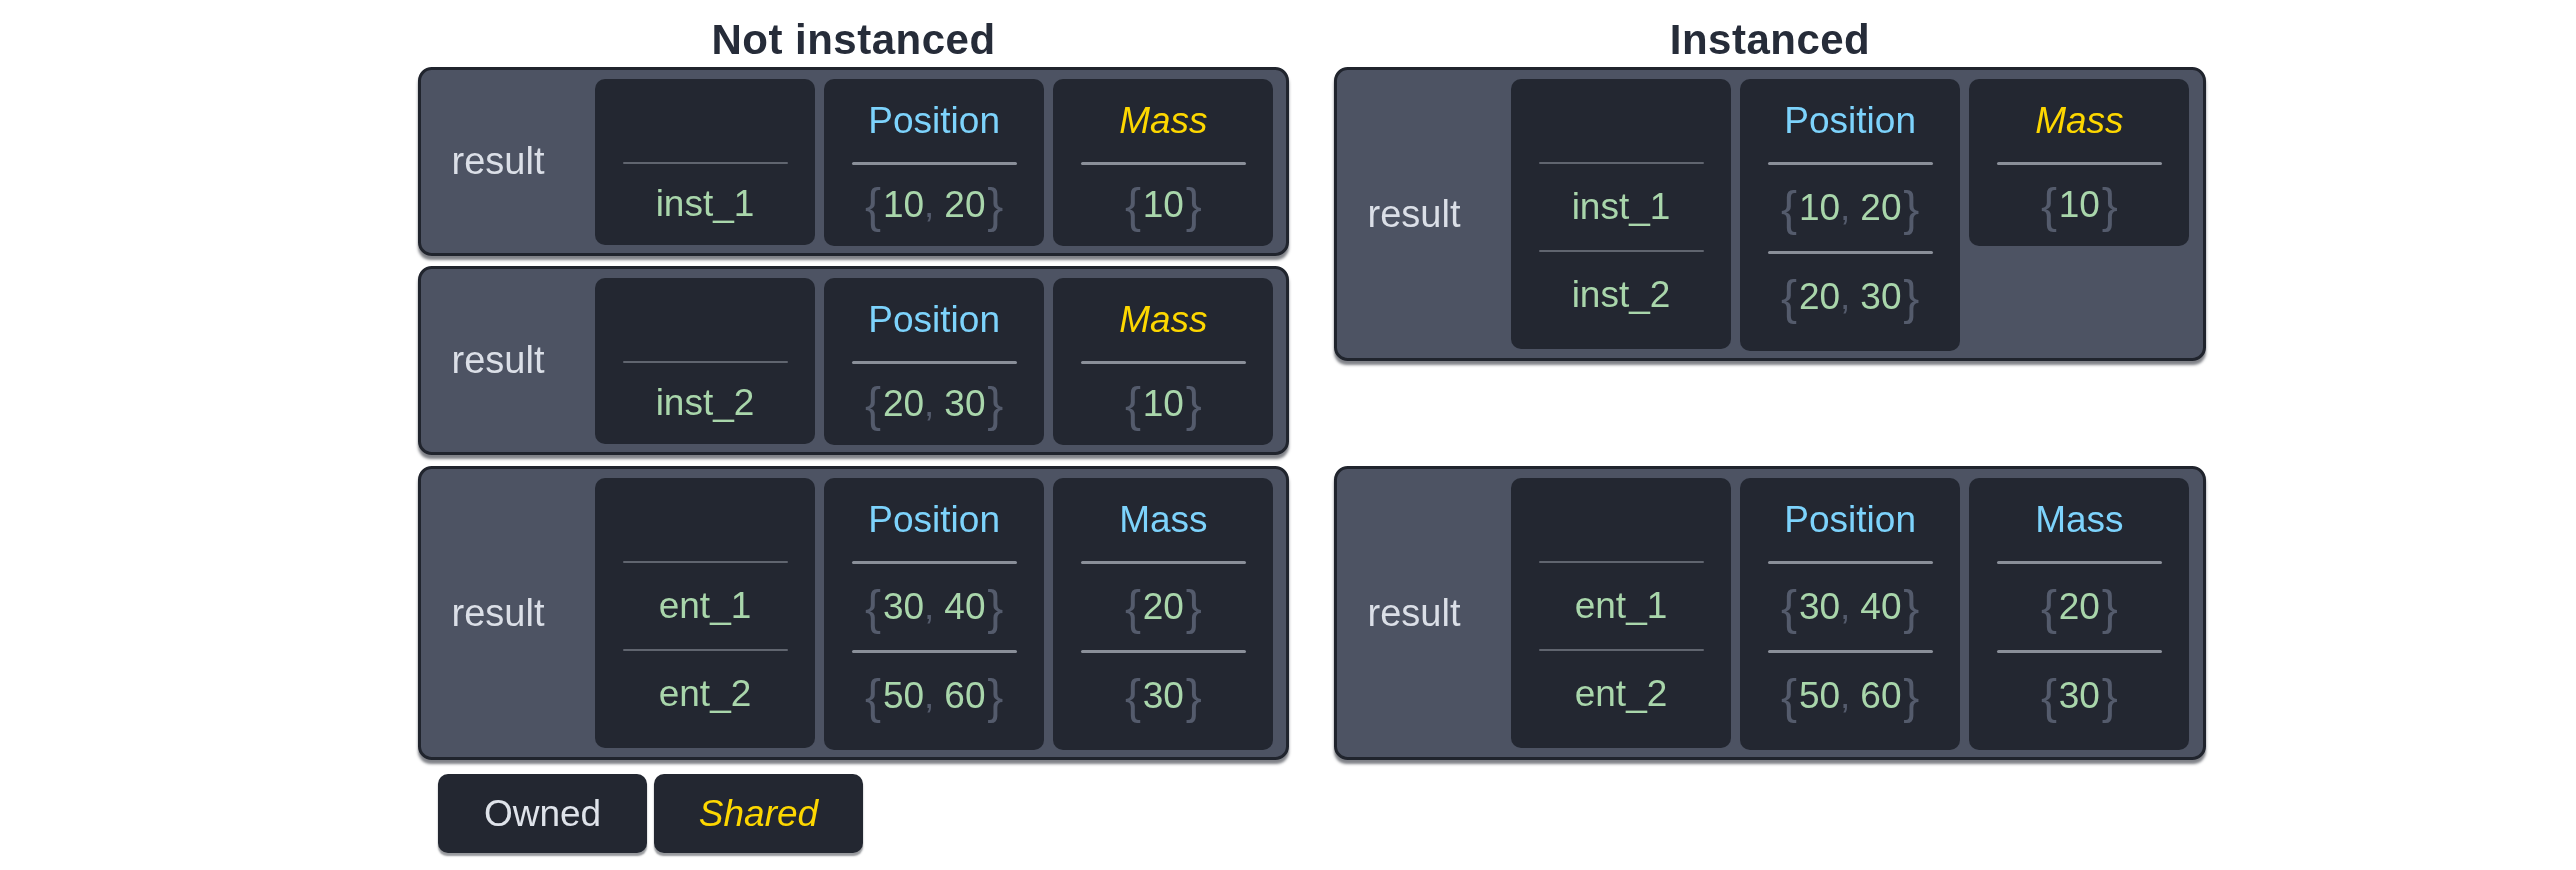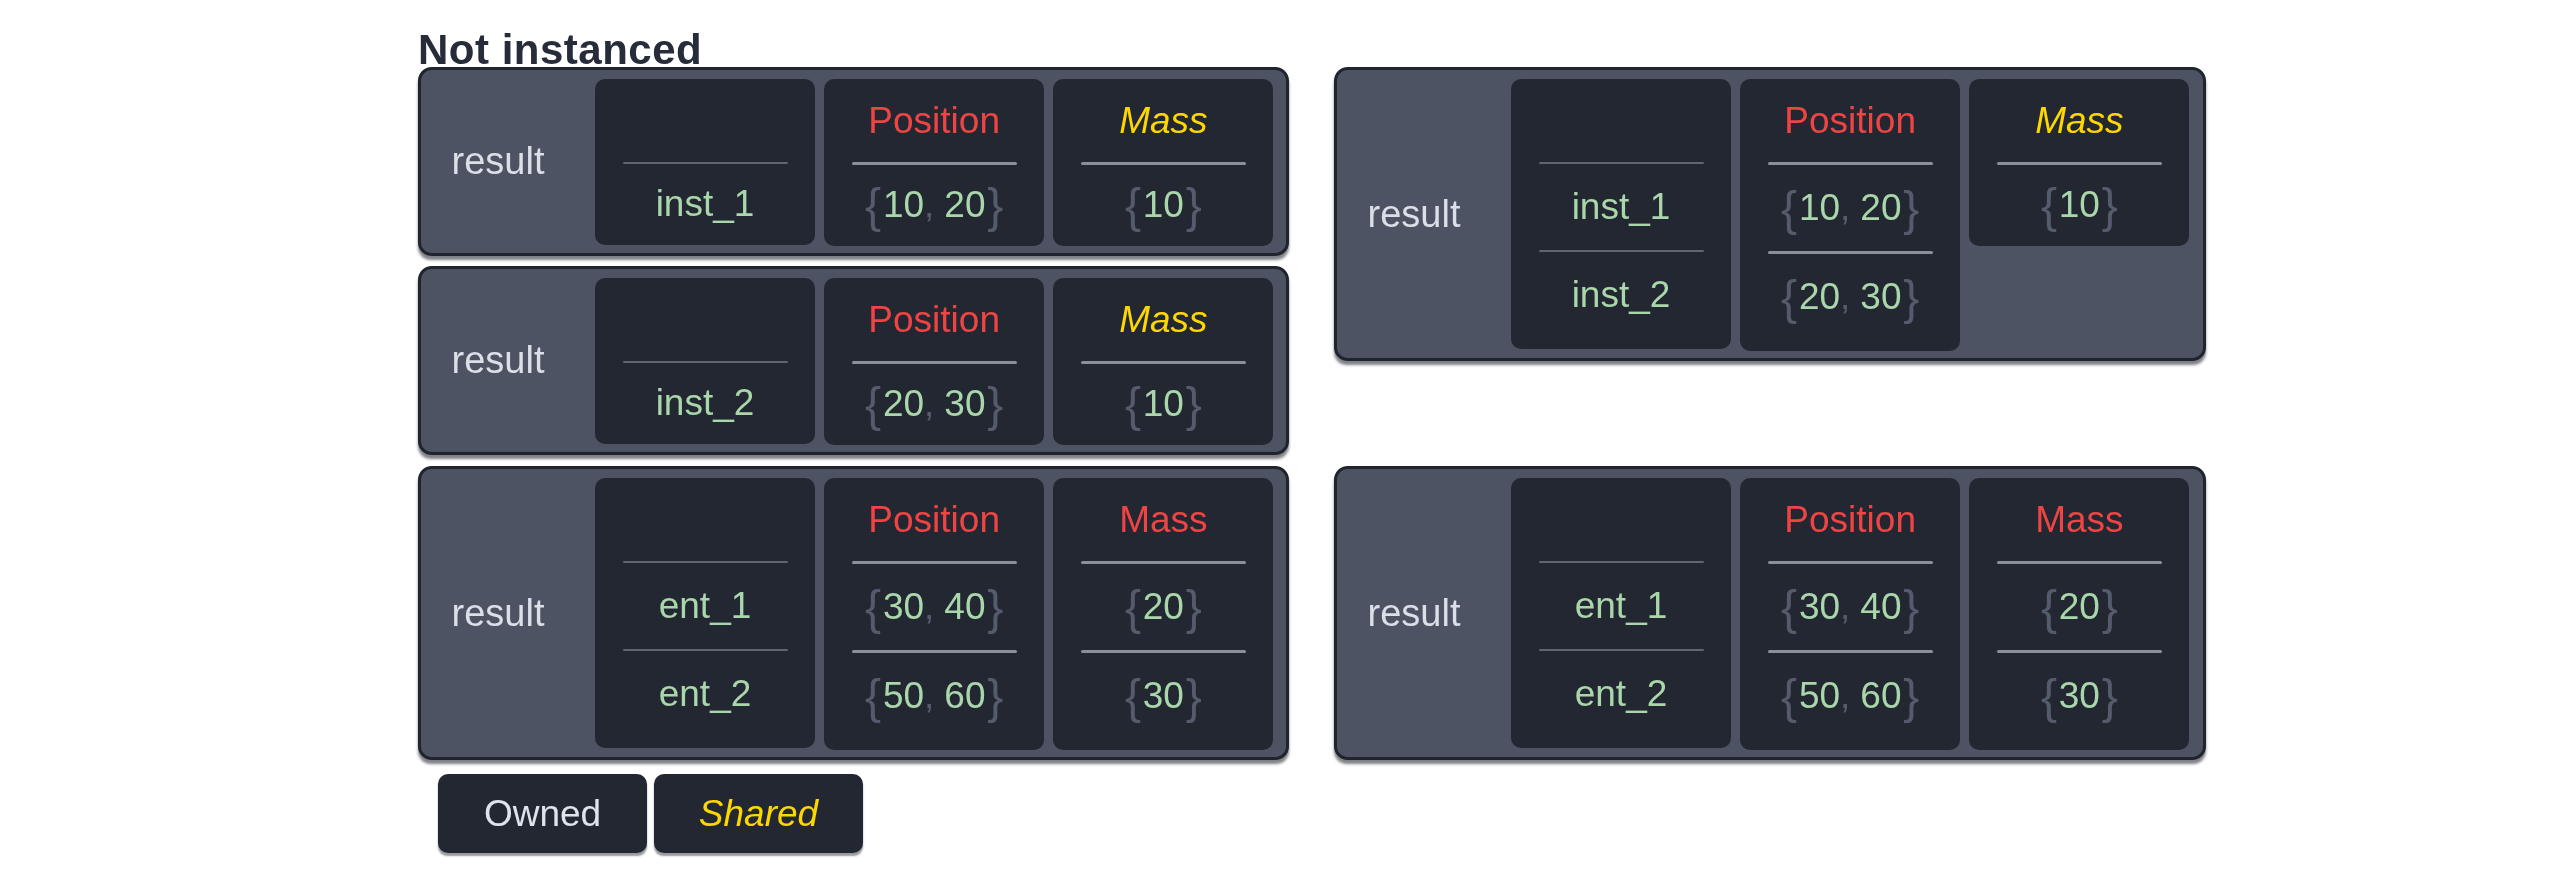--- a/index.html
+++ b/index.html
@@ -1,38 +1,38 @@
 <!DOCTYPE html>
 <html style="font-size:14.7px"><head>
 <meta charset="utf-8">
 <style>
   html,body{margin:0;padding:0;background:#ffffff;}
   .stage{
     position:relative;width:2576px;height:870px;background:#ffffff;overflow:hidden;
     font-family:"Liberation Sans","DejaVu Sans",sans-serif;
   }
   .title{
-    position:absolute;top:26px;font-size:42px;font-weight:700;color:#262c39;
-    text-align:left;letter-spacing:0.5px;
+    position:absolute;top:16px;font-size:42px;font-weight:700;color:#262c39;
+    text-align:center;letter-spacing:0.5px;
   }
   .title.left{left:418px;width:871px;}
   .title.right{left:1334px;width:872px;}
   .tbl{
     position:absolute;box-sizing:border-box;display:flex;
     background:#4d5363;border:3.7px solid #20242d;border-radius:13.8px;
     box-shadow:0 4.6px 2.8px -0.9px rgba(24,28,38,.55);
   }
   .result{
     width:174px;box-sizing:border-box;display:flex;align-items:center;justify-content:center;
     padding-right:20px;color:#dbdfe7;font-size:38px;
   }
   .cols{display:flex;gap:9.2px;padding:9.2px 11px 9.2px 0;align-items:flex-start;}
   .col{width:220px;background:#232731;border-radius:10px;box-sizing:border-box;}
   .col.tall{padding-bottom:11px;}
-  .hdr{height:83px;display:flex;align-items:center;justify-content:center;font-size:37px;color:#ef4444;}
+  .hdr{height:83px;display:flex;align-items:center;justify-content:center;font-size:37px;color:#7dd3fc;}
   .hdr.shared{color:#fdd700;font-style:italic;}
   .line{height:2.8px;background:#8a8f99;margin:0 27.5px;border-radius:1.8px;}
   .line.dim{height:1.8px;background:#60656f;}
   .row{height:81px;display:flex;align-items:center;justify-content:center;font-size:37px;color:#a9d6ab;border-radius:8px;}
   .tall .row{height:86px;}
   .br{color:#545b6c;font-size:1.3em;line-height:0;padding:0 1.8px;}
   .pn{color:#545b6c;padding-right:10px;}
   .legend{
     position:absolute;top:774px;width:209px;height:79px;box-sizing:border-box;
     background:#232731;border-radius:10px;box-shadow:0 3.7px 1.8px -0.9px rgba(24,28,38,.45);
@@ -42,20 +42,21 @@
   .legend.shared-box{left:638px;margin-left:16px;}
   .owned-text{color:#dfe3ea;}
   .shared-text{color:#fdd700;font-style:italic;}
 </style>
 </head>
 <body>
 
 <div class="stage">
 
   <div class="title left">Not instanced</div>
+  <div class="title right">Instanced</div>
 
   <div class="tbl" style="left:418px;top:67px;width:871px;height:189px;">
     <div class="result">result</div>
     <div class="cols">
       <div class="col">
         <div class="hdr"></div>
         <div class="line dim"></div>
         <div class="row">inst_1</div>
       </div>
       <div class="col">

